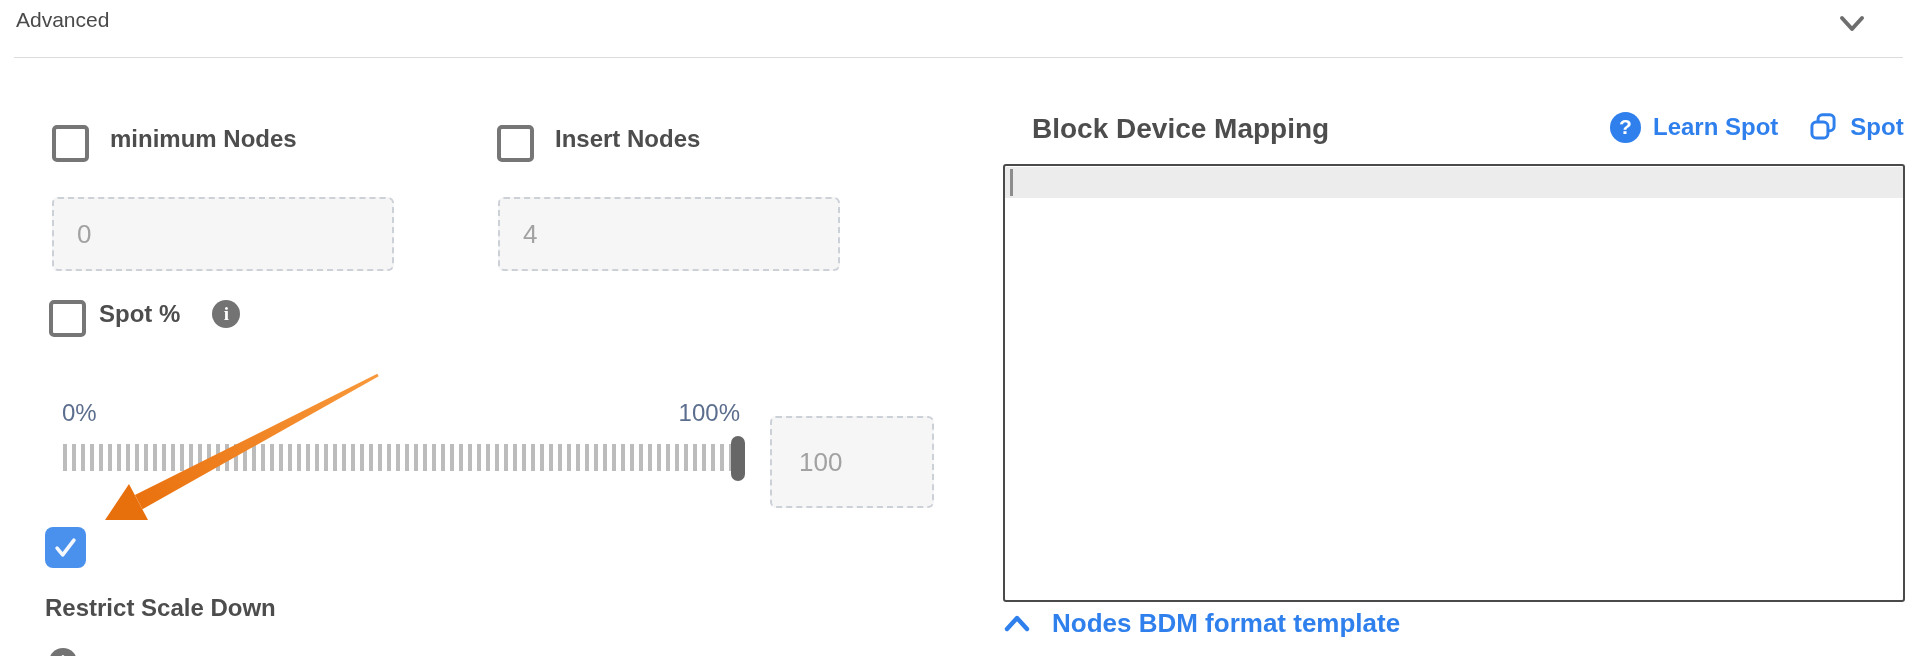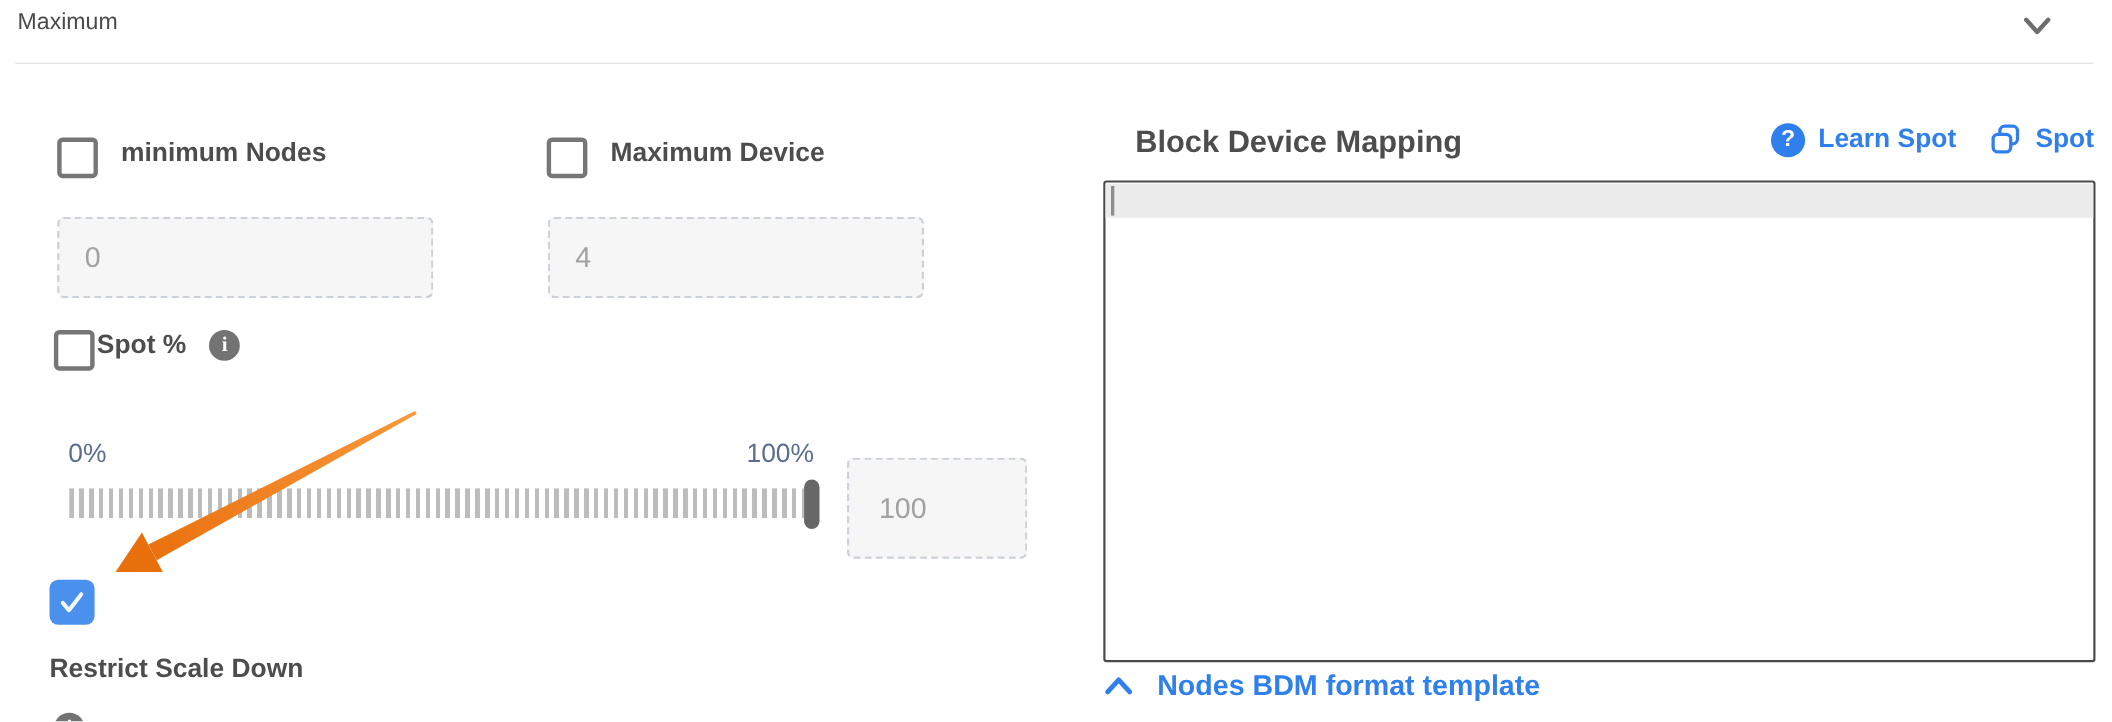--- a/index.html
+++ b/index.html
@@ -65,39 +65,39 @@
   .editor-cursor { position:absolute; left:5px; top:3px; width:3px; height:27px; background:#8d8d8d; }
 
   .insert-link { position:absolute; left:1003px; top:608px; display:flex; align-items:center; gap:21px;
     color:#2f80ed; font-size:26px; font-weight:600; cursor:pointer; }
 </style>
 </head>
 <body>
 
 <div class="stage">
 
-  <div class="hdr-title">Maximum</div>
+  <div class="hdr-title">Advanced</div>
   <svg class="hdr-chevron" viewBox="0 0 32 30">
     <polyline points="6,10 16,21 26,10" fill="none" stroke="#6e6e6e" stroke-width="4" stroke-linecap="round" stroke-linejoin="round"></polyline>
   </svg>
   <div class="divider"></div>
 
   <div class="cbrow" style="left:52px; top:125px;">
     <div class="cbox"></div>
     <div class="cblabel">minimum Nodes</div>
   </div>
   <input class="dash-input" style="left: 52px; top: 197px; width: 342px; height: 74px;" readonly="" value="0">
 
   <div class="cbrow" style="left:497px; top:125px;">
     <div class="cbox"></div>
-    <div class="cblabel">Maximum Device</div>
+    <div class="cblabel">Insert Nodes</div>
   </div>
   <input class="dash-input" style="left: 498px; top: 197px; width: 342px; height: 74px;" readonly="" value="4">
 
-  <div class="cbrow" style="left:49px; top:300px; gap:2px;">
+  <div class="cbrow" style="left:49px; top:300px; gap:13px;">
     <div class="cbox"></div>
     <div class="cblabel">Spot %</div>
     <div class="info-badge">i</div>
   </div>
 
   <div class="slider-labels">
     <span>0%</span>
     <span>100%</span>
   </div>
   <div class="tick-track"></div>

